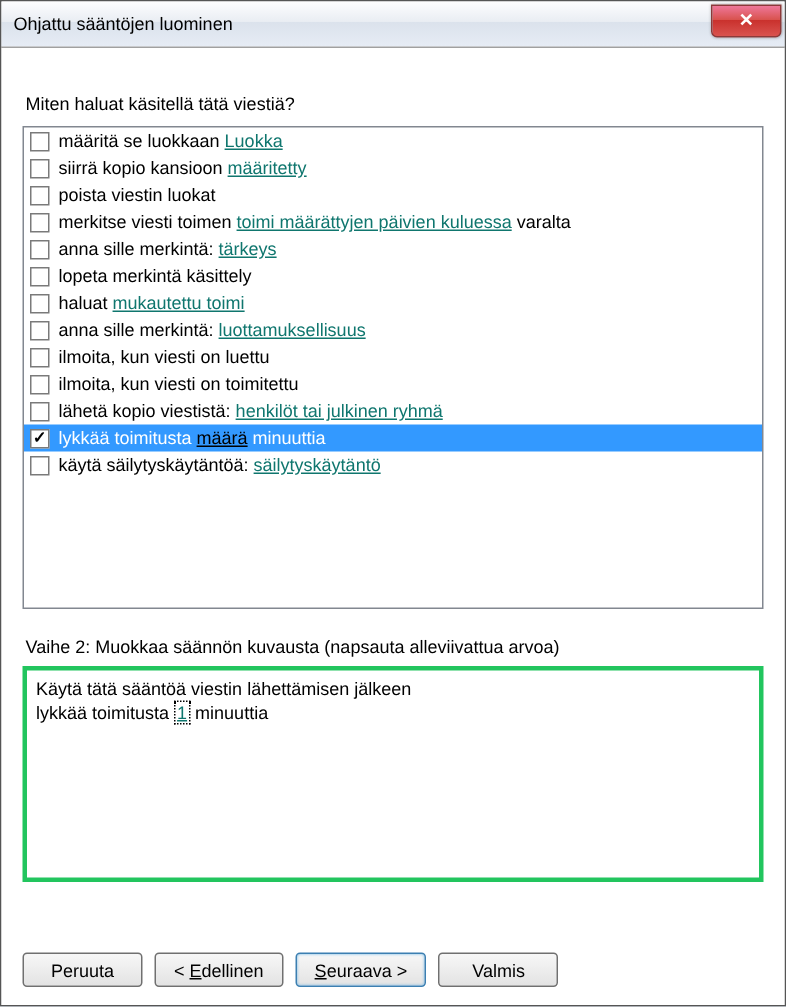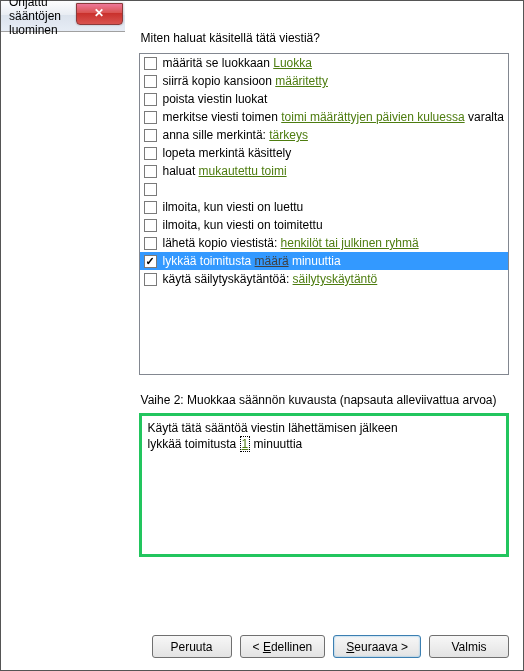--- a/index.html
+++ b/index.html
@@ -1,34 +1,34 @@
 <!DOCTYPE html>
 <html><head>
 <meta charset="utf-8">
 <style>
 html,body{margin:0;padding:0;font-family:"Segoe UI",Tahoma,sans-serif;font-size:12px;color:#000;background:#a8b8c8}
-.window{width:524px;height:671px;margin:0 auto;background:#fff;border:1px solid #555;box-shadow:0 0 8px rgba(0,0,0,.4);display:flex;flex-direction:row;box-sizing:border-box}
+.window{width:524px;height:671px;margin:0 auto;background:#fff;border:1px solid #555;box-shadow:0 0 8px rgba(0,0,0,.4);display:flex;flex-direction:column;box-sizing:border-box}
 .titlebar{height:30px;background:linear-gradient(#fdfdfe,#e9edf3 45%,#dbe2ec 46%,#e6ecf5);border-bottom:1px solid #a0a0a0;display:flex;align-items:center;padding:0 2px 0 8px}
 .titlebar .title{flex:1;color:#000;font-size:12px}
 .close-btn{width:45px;height:20px;margin-top:-4px;border:1px solid #8b3a3a;border-radius:0 0 4px 4px;background:linear-gradient(#e79, #d9534f 45%,#c9302c 46%,#d9534f);color:#fff;font-weight:bold;text-align:center;line-height:18px;font-size:12px;cursor:pointer;box-shadow:0 0 2px rgba(0,0,0,.3)}
 .body{flex:1;padding:28px 14px 12px 14px;display:flex;flex-direction:column;background:#fff}
 .prompt{margin:2px 0 8px 2px}
 .step-label{margin:2px 0 4px 2px}
 .listbox{border:1px solid #828790;height:320px;overflow:auto;background:#fff}
 .row{display:flex;align-items:center;height:18px;padding:0 4px;white-space:nowrap}
 .row .cb{width:13px;height:13px;border:1px solid #7a7a7a;background:#fff;margin-right:6px;box-sizing:border-box;display:flex;align-items:center;justify-content:center;font-size:11px;line-height:11px}
 .row .cb.checked::before{content:"\2713";color:#000;font-weight:bold}
-.row .txt span.u,.desc span.u{color:#4d7c0f;text-decoration:underline;cursor:pointer}
+.row .txt span.u,.desc span.u{color:#0f766e;text-decoration:underline;cursor:pointer}
 .row.sel{background:#3399ff;color:#fff}
-.row.sel .txt span.u{color:#404040}
+.row.sel .txt span.u{color:#000000}
 .descbox{border:3px solid #22c55e;height:130px;background:#fff;padding:4px 6px;margin-top:4px}
 .desc{line-height:16px}
 .step2-label{margin:18px 0 2px 2px}
 .spacer{flex:1}
-.btnrow{display:flex;justify-content:flex-end;gap:8px;padding-top:8px}
+.btnrow{display:flex;gap:8px;padding-top:8px}
 .btn{min-width:80px;height:23px;border:1px solid #707070;background:linear-gradient(#f7f7f7,#e3e3e3);border-radius:3px;padding:0 12px;font-family:inherit;font-size:12px;cursor:pointer}
 .btn.default{border:1px solid #3c7fb1;box-shadow:0 0 2px #6fb7e8 inset}
 .mn{text-decoration:underline}
 .dotted{border:1px dotted #000;padding:0 1px}
 </style>
 </head>
 <body>
 
 <div class="window">
 
@@ -66,20 +66,21 @@
         <div class="row">
           <div class="cb"></div>
           <div class="txt"><span>lopeta merkintä käsittely</span></div>
         </div>
         <div class="row">
           <div class="cb"></div>
           <div class="txt"><span>haluat </span><span class="u">mukautettu toimi</span></div>
         </div>
         <div class="row">
           <div class="cb"></div>
+          <div class="txt"><span>anna sille merkintä: </span><span class="u">luottamuksellisuus</span></div>
         </div>
         <div class="row">
           <div class="cb"></div>
           <div class="txt"><span>ilmoita, kun viesti on luettu</span></div>
         </div>
         <div class="row">
           <div class="cb"></div>
           <div class="txt"><span>ilmoita, kun viesti on toimitettu</span></div>
         </div>
         <div class="row">

